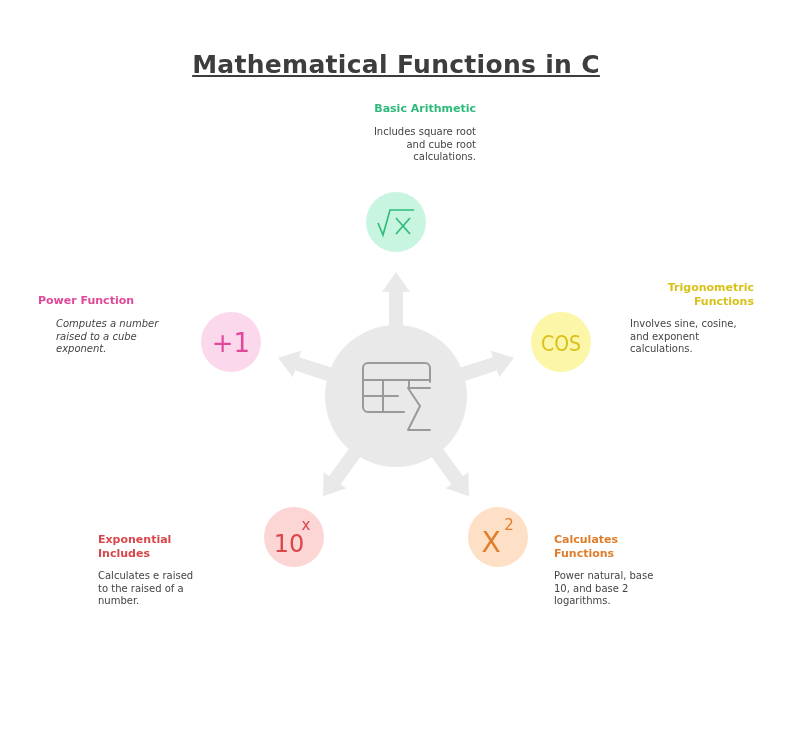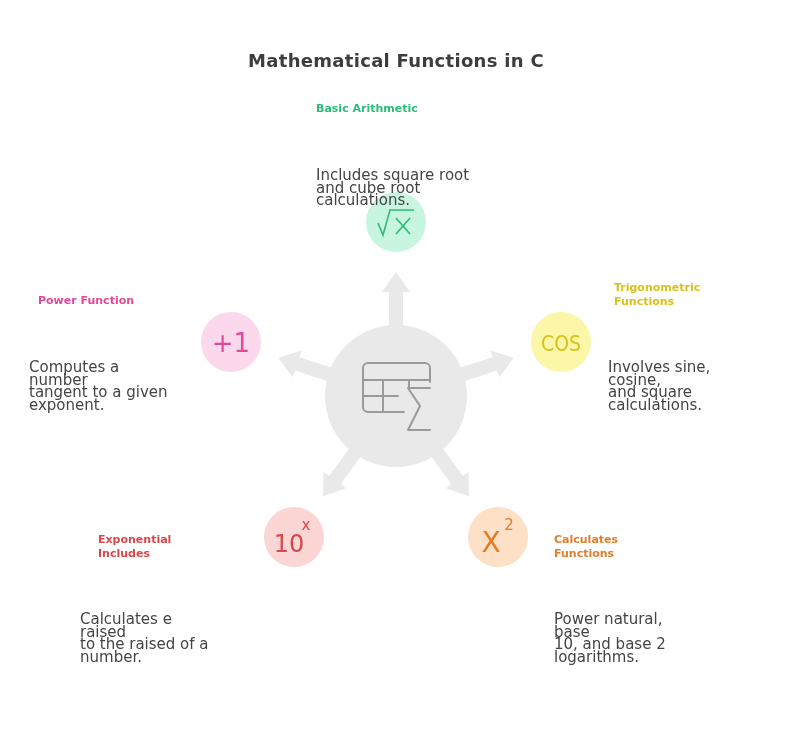--- a/index.html
+++ b/index.html
@@ -1,21 +1,21 @@
 <!DOCTYPE html>
 <html><head>
 <meta charset="utf-8">
 <style>
   html,body{margin:0;padding:0;background:#ffffff;}
   body{width:792px;height:732px;position:relative;overflow:hidden;font-family:"DejaVu Sans",sans-serif;}
-  .title{position:absolute;left:0;width:792px;top:50px;text-align:center;font-size:18px;font-weight:bold;color:#3d3d3d;letter-spacing:0.3px;}
+  .title{position:absolute;left:0;width:792px;top:50px;text-align:center;font-size:25px;font-weight:bold;color:#3d3d3d;letter-spacing:0.3px;text-decoration:underline;}
   svg.diagram{position:absolute;left:0;top:0;}
   .heading{position:absolute;font-size:11px;font-weight:bold;line-height:14px;}
-  .desc{position:absolute;font-size:15px;color:#444;line-height:12.5px;margin-top:43px;}
-  .center{text-align:left;}
+  .desc{position:absolute;font-size:10px;color:#444;line-height:12.5px;}
+  .center{text-align:right;}
   .right{text-align:left;}
   .left{text-align:left;}
   .node-glyph{font-family:"DejaVu Sans",sans-serif;}
 </style>
 </head>
 <body>
 
 <div class="title">Mathematical Functions in C</div>
 
 <svg class="diagram" width="792" height="732" viewBox="0 0 792 732">
@@ -85,48 +85,48 @@
   </g>
 </svg>
 
 <div class="heading center" style="left:316px;top:102px;width:160px;color:#2dbb7a;">Basic Arithmetic</div>
 <div class="desc center" style="left:316px;top:126px;width:160px;">
   <div>Includes square root</div>
   <div>and cube root</div>
   <div>calculations.</div>
 </div>
 
-<div class="heading left" style="left:614px;top:281px;width:140px;color:#d9c11a;">
+<div class="heading left" style="left:614px;top:281px;width:140px;color:#d9c11a;text-align:right;">
   <div>Trigonometric</div>
   <div>Functions</div>
 </div>
-<div class="desc left" style="left:608px;top:318px;width:140px;">
+<div class="desc left" style="left:630px;top:318px;width:140px;">
   <div>Involves sine, cosine,</div>
-  <div>and square</div>
+  <div>and exponent</div>
   <div>calculations.</div>
 </div>
 
 <div class="heading left" style="left:554px;top:533px;width:140px;color:#e07d2a;">
   <div>Calculates</div>
   <div>Functions</div>
 </div>
 <div class="desc left" style="left:554px;top:570px;width:140px;">
   <div>Power natural, base</div>
   <div>10, and base 2</div>
   <div>logarithms.</div>
 </div>
 
 <div class="heading right" style="left:98px;top:533px;width:140px;color:#d9474b;">
   <div>Exponential</div>
   <div>Includes</div>
 </div>
-<div class="desc right" style="left:80px;top:570px;width:140px;">
+<div class="desc right" style="left:98px;top:570px;width:140px;">
   <div>Calculates e raised</div>
   <div>to the raised of a</div>
   <div>number.</div>
 </div>
 
 <div class="heading right" style="left:38px;top:294px;width:140px;color:#e0489a;">Power Function</div>
-<div class="desc right" style="left:29px;top:318px;width:140px;">
+<div class="desc right" style="left:56px;top:318px;width:140px;font-style:italic;">
   <div>Computes a number</div>
-  <div>tangent to a given</div>
+  <div>raised to a cube</div>
   <div>exponent.</div>
 </div>
 
 </body></html>

